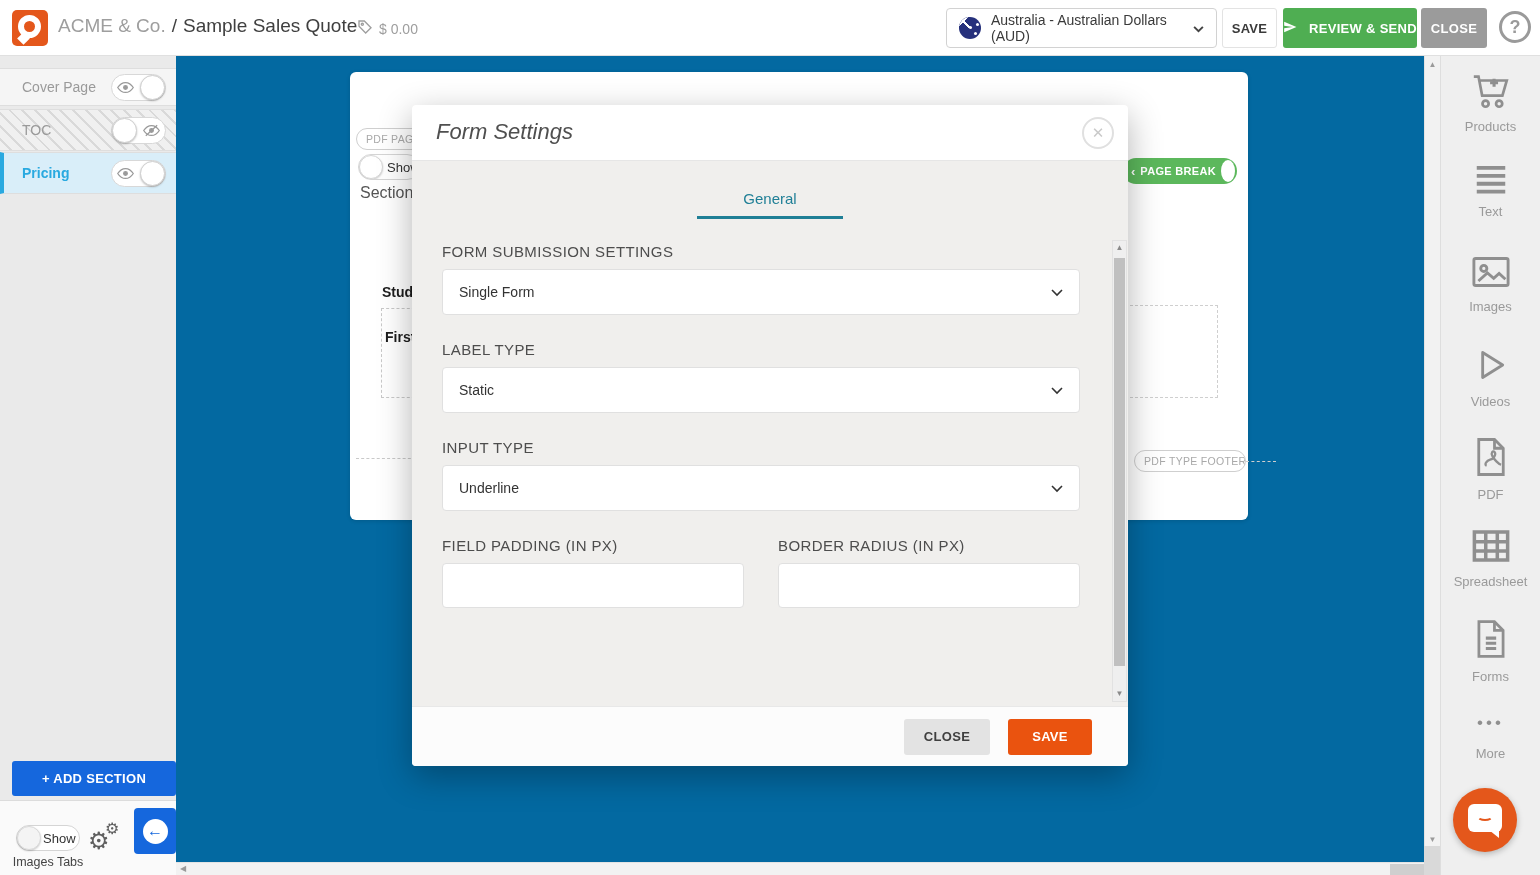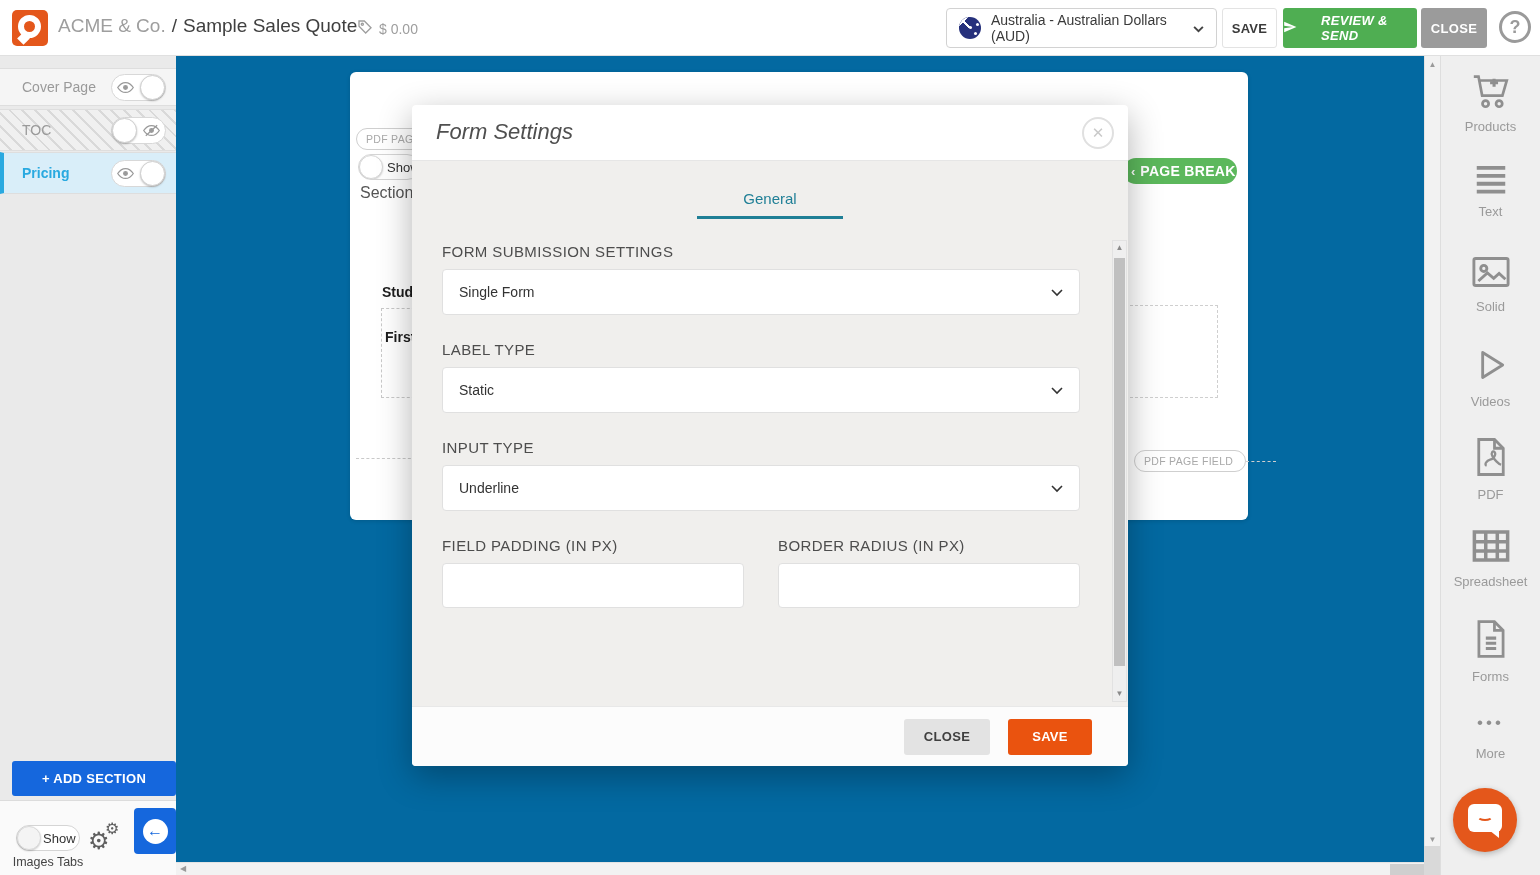--- a/index.html
+++ b/index.html
@@ -19,21 +19,21 @@
   .price-wrap { position:absolute; left:357px; top:19px; display:flex; align-items:center; gap:6px; color:#9e9e9e; font-size:14px; }
   .hbtn { position:absolute; top:8px; height:40px; border-radius:3px; font-size:13px; font-weight:bold; display:flex; align-items:center; justify-content:center; cursor:pointer; letter-spacing:.3px; }
   .currency { position:absolute; left:946px; top:8px; width:271px; height:40px; background:#fff; border:1px solid #d2d2d2; border-radius:4px; display:flex; align-items:center; padding:0 12px; gap:10px; font-size:14px; color:#3a3a3a; }
   .flag { width:22px; height:22px; border-radius:50%; background:#26317c; position:relative; overflow:hidden; flex:0 0 22px; }
   .flag:before { content:""; position:absolute; left:-3px; top:-3px; width:14px; height:14px;
       background:linear-gradient(45deg, transparent 45%, #fff 45%, #fff 55%, transparent 55%),
                  linear-gradient(-45deg, transparent 45%, #fff 45%, #fff 55%, transparent 55%), #26317c; }
   .flag:after { content:""; position:absolute; right:4px; bottom:4px; width:3px; height:3px; background:#fff; border-radius:50%; box-shadow:-5px -6px 0 #fff, 2px -9px 0 #fff; }
   .currency .chev { margin-left:auto; }
   .btn-save { left:1222px; width:55px; background:#fff; border:1px solid #e3e3e3; color:#3a3a3a; }
-  .btn-review { left:1283px; width:134px; background:#4fae52; color:#fff; gap:24px;font-style:italic; }
+  .btn-review { left:1283px; width:134px; background:#4fae52; color:#fff; gap:12px; }
   .btn-close-top { left:1421px; width:66px; background:#9b9b9b; color:#fff; }
   .help { position:absolute; left:1499px; top:11px; width:32px; height:32px; border:3px solid #9a9a9a; border-radius:50%; color:#9a9a9a; font-size:18px; font-weight:bold; display:flex; align-items:center; justify-content:center; }
 
   
   .lsidebar { position:absolute; left:0; top:56px; width:176px; height:819px; background:#eaeaea; z-index:20;padding-left:22px; }
   .sec-item { position:absolute; left:0; width:176px; display:flex; align-items:center; padding-left:22px; font-size:14px; color:#9a9a9a; border-bottom:1px solid #dedede; border-top:1px solid #dedede; }
   .sec-cover { top:12px; height:38px; background:#f5f5f5; }
   .sec-toc { top:53px; height:42px; background:repeating-linear-gradient(45deg, #f0f0f0 0 7px, #d9d9d9 7px 9px); }
   .sec-pricing { top:96px; height:42px; background:#d9eef9; border-left:4px solid #29a9e0; padding-left:18px; color:#29a9e0; font-weight:bold; }
   .toggle { position:absolute; right:10px; width:55px; height:27px; background:#fff; border:1px solid #d8d8d8; border-radius:14px; display:flex; align-items:center; }
@@ -60,21 +60,21 @@
   .page-show { position:absolute; left:8px; top:82px; width:62px; height:26px; border:1px solid #d5d5d5; border-radius:14px; background:#fff; display:flex; align-items:center; gap:4px; overflow:hidden; }
   .page-show .knob2 { width:24px; height:24px; border-radius:50%; background:#fff; border:1px solid #d5d5d5; box-shadow:0 1px 2px rgba(0,0,0,.2); flex:0 0 24px; }
   .page-show .lbl { font-size:13px; color:#333; }
   .page-sectiontabs { position:absolute; left:10px; top:112px; font-size:16px; color:#555; white-space:nowrap; }
   .stud { position:absolute; left:32px; top:212px; font-size:14px; font-weight:bold; color:#1d1d1d; }
   .dash-box-l { position:absolute; left:31px; top:236px; width:70px; height:90px; border:1px dashed #c9c9c9; border-right:none; }
   .first { position:absolute; left:3px; top:20px; font-size:14px; font-weight:bold; color:#1d1d1d; }
   .dash-line-l { position:absolute; left:6px; top:386px; width:60px; border-top:1px dashed #c9c9c9; }
   .page-break { position:absolute; left:773px; top:86px; width:114px; height:26px; background:#5cb85c; border-radius:13px; display:flex; align-items:center; padding:0 2px 0 8px; gap:5px; z-index:6; }
   .page-break .chv { color:#fff; font-weight:bold; font-size:13px; }
-  .page-break .txt { color:#fff; font-size:14px; font-weight:bold; letter-spacing:.3px; white-space:nowrap; }
+  .page-break .txt { color:#fff; font-size:11px; font-weight:bold; letter-spacing:.3px; white-space:nowrap; }
   .page-break .knob3 { width:22px; height:22px; background:#fff; border-radius:50%; margin-left:auto; }
   .dash-box-r { position:absolute; left:700px; top:233px; width:168px; height:93px; border:1px dashed #cfcfcf; }
   .pp-footer { left:784px; top:378px; width:112px; }
   .pp-footer-dash { position:absolute; left:896px; top:389px; width:30px; border-top:1px dashed #cfcfcf; }
 
   
   .modal { position:absolute; left:412px; top:105px; width:716px; height:661px; background:#f0efed; border-radius:4px; box-shadow:0 10px 34px rgba(0,0,0,.3); z-index:40; display:flex; flex-direction:column; }
   .m-header { height:56px; background:#fff; border-bottom:1px solid #e6e6e6; border-radius:4px 4px 0 0; position:relative; flex:0 0 56px; }
   .m-title { position:absolute; left:24px; top:14px; font-size:22px; color:#4f4f4f;font-style:italic; }
   .m-close { position:absolute; right:14px; top:12px; width:32px; height:32px; border:2px solid #e0e0e0; border-radius:50%; color:#c9c9c9; font-size:15px; display:flex; align-items:center; justify-content:center; cursor:pointer; }
@@ -220,21 +220,21 @@
     <div class="dash-box-l">
       <div class="first">First</div>
     </div>
     <div class="dash-line-l"></div>
     <div class="page-break">
       <span class="chv">‹</span>
       <span class="txt">PAGE BREAK</span>
       <span class="knob3"></span>
     </div>
     <div class="dash-box-r"></div>
-    <div class="pill-outline pp-footer">PDF PAGE FIELD</div>
+    <div class="pill-outline pp-footer">PDF TYPE FOOTER</div>
     <div class="pp-footer-dash"></div>
   </div>
 
   <div class="modal">
     <div class="m-header">
       <div class="m-title">Form Settings</div>
       <div class="m-close">✕</div>
     </div>
     <div class="m-tabs">
       <div class="m-tab">General</div>
@@ -310,21 +310,21 @@
       <span class="t-label">Text</span>
     </div>
     <div class="tool">
       <span>
           <svg width="44" height="36" viewBox="0 0 24 20" fill="none" stroke="#8f8f8f" stroke-width="1.6">
             <rect x="2.5" y="2.5" width="19" height="15" rx="1"></rect>
             <circle cx="8" cy="8" r="1.7"></circle>
             <path d="M5 15l5-4.5 3.5 3 3-2.7 3.5 3.2"></path>
           </svg>
         </span>
-      <span class="t-label">Solid</span>
+      <span class="t-label">Images</span>
     </div>
     <div class="tool">
       <span>
           <svg width="40" height="40" viewBox="0 0 24 24" fill="none" stroke="#8f8f8f" stroke-width="1.7" stroke-linejoin="round">
             <path d="M7 4.5l12 7.5-12 7.5z"></path>
           </svg>
         </span>
       <span class="t-label">Videos</span>
     </div>
     <div class="tool">

